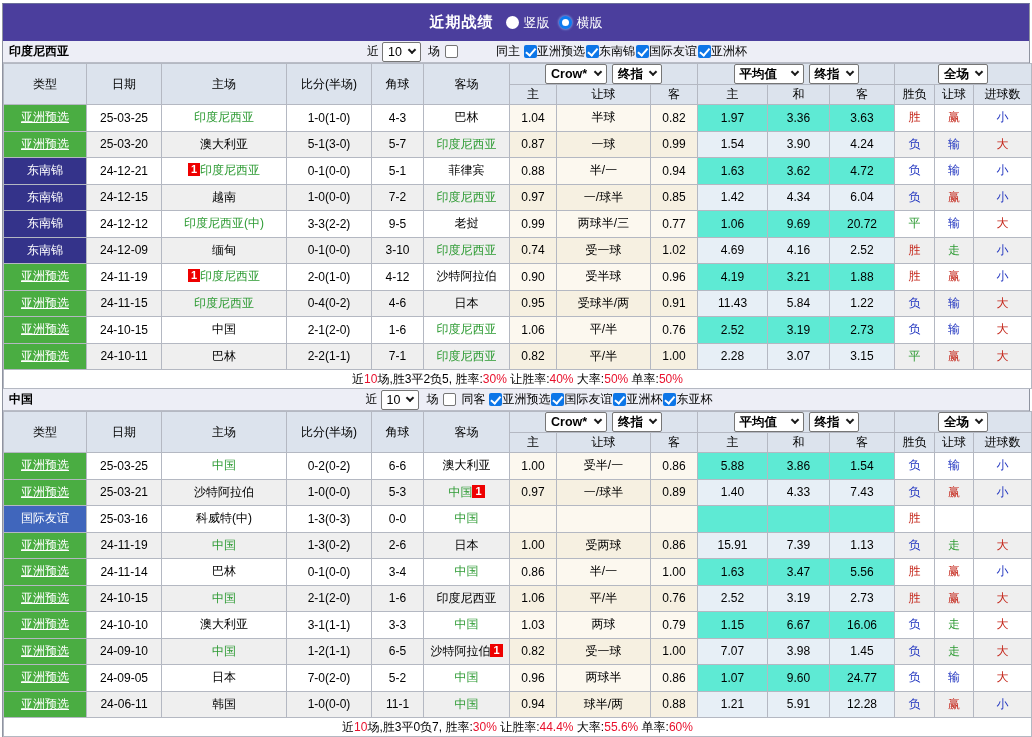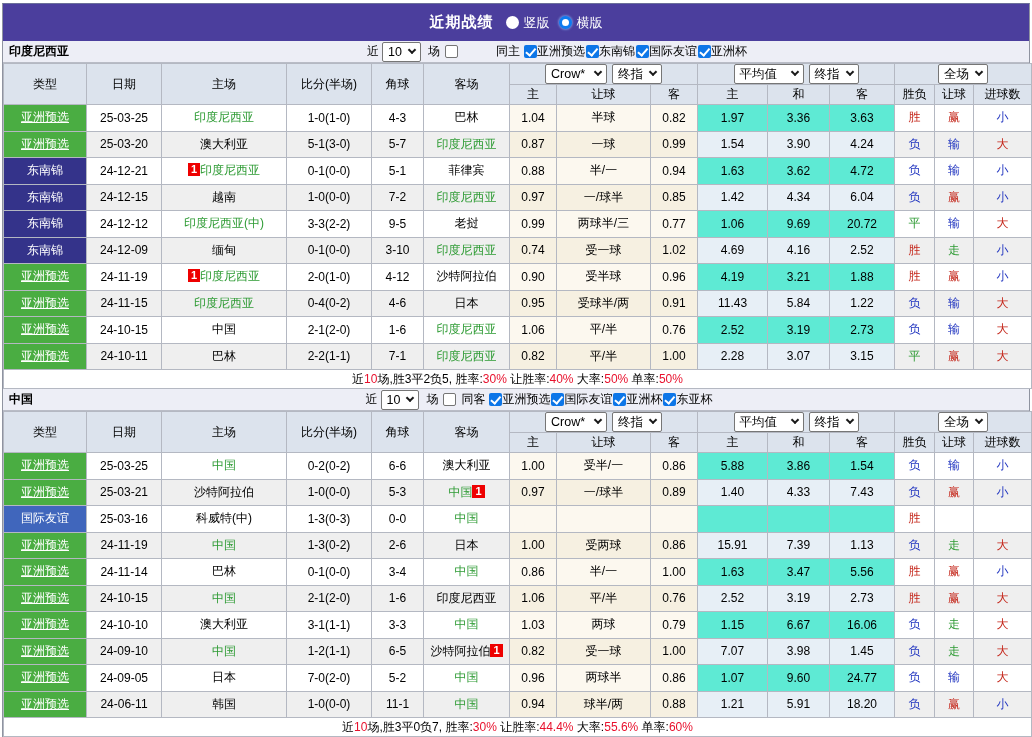--- a/index.html
+++ b/index.html
@@ -30,21 +30,21 @@
   .sel .caret { width:6px; height:6px; border-right:2px solid #1a1a1a; border-bottom:2px solid #1a1a1a; transform:rotate(45deg) translate(-1.5px,-1.5px); margin-left:7px; flex:none; }
 
   
   table { border-collapse:collapse; table-layout:fixed; width:1028px; }
   td, th { border:1px solid #b4b8c2; text-align:center; vertical-align:middle; font-weight:normal; padding:0; overflow:hidden; white-space:nowrap; }
   thead td, thead th { background:#dce3ed; }
   thead tr.grp td { height:21px; border-bottom:none; }
   thead tr.grp td.spanned { border-bottom:1px solid #b4b8c2; }
   thead tr.sub td { height:20px; }
   thead td.rowspan2 { height:42px; }
-  .selwrap { display:flex; align-items:flex-end; justify-content:center; gap:5px; }
+  .selwrap { display:flex; align-items:flex-end; justify-content:center; gap:5px;font-weight:bold; }
 
   tbody td { height:26.5px; }
   tbody tr.odd  td { background:#fff; }
   tbody tr.even td { background:#efefef; }
   tbody tr.odd  td.cream { background:#fcf8ef; }
   tbody tr.even td.cream { background:#f6f0e1; }
   tbody tr.odd  td.blue  { background:#5eead4; }
   tbody tr.even td.blue  { background:#e7eff6; }
 
   td.type span.badge { display:flex; width:100%; height:100%; align-items:center; justify-content:center; color:#fff; }
@@ -659,21 +659,21 @@
             <td>24-06-11</td>
             <td class="team"><span>韩国</span></td>
             <td><span class="ft">1-0</span><span class="ht">(0-0)</span></td>
             <td>11-1</td>
             <td class="team"><span class="t-green">中国</span></td>
             <td class="cream">0.94</td>
             <td class="cream">球半/两</td>
             <td class="cream">0.88</td>
             <td class="blue">1.21</td>
             <td class="blue">5.91</td>
-            <td class="blue">18.20</td>
+            <td class="blue">12.28</td>
             <td class="res-blue">负</td>
             <td class="res-red">赢</td>
             <td class="res-blue">小</td>
           </tr>
           <tr class="summary">
             <td colspan="15"><span>近</span><span class="red">10</span><span>场,胜3平0负7, 胜率:</span><span class="red">30%</span><span> 让胜率:</span><span class="red">44.4%</span><span> 大率:</span><span class="red">55.6%</span><span> 单率:</span><span class="red">60%</span></td>
           </tr>
         </tbody>
       </table>
     </div>

